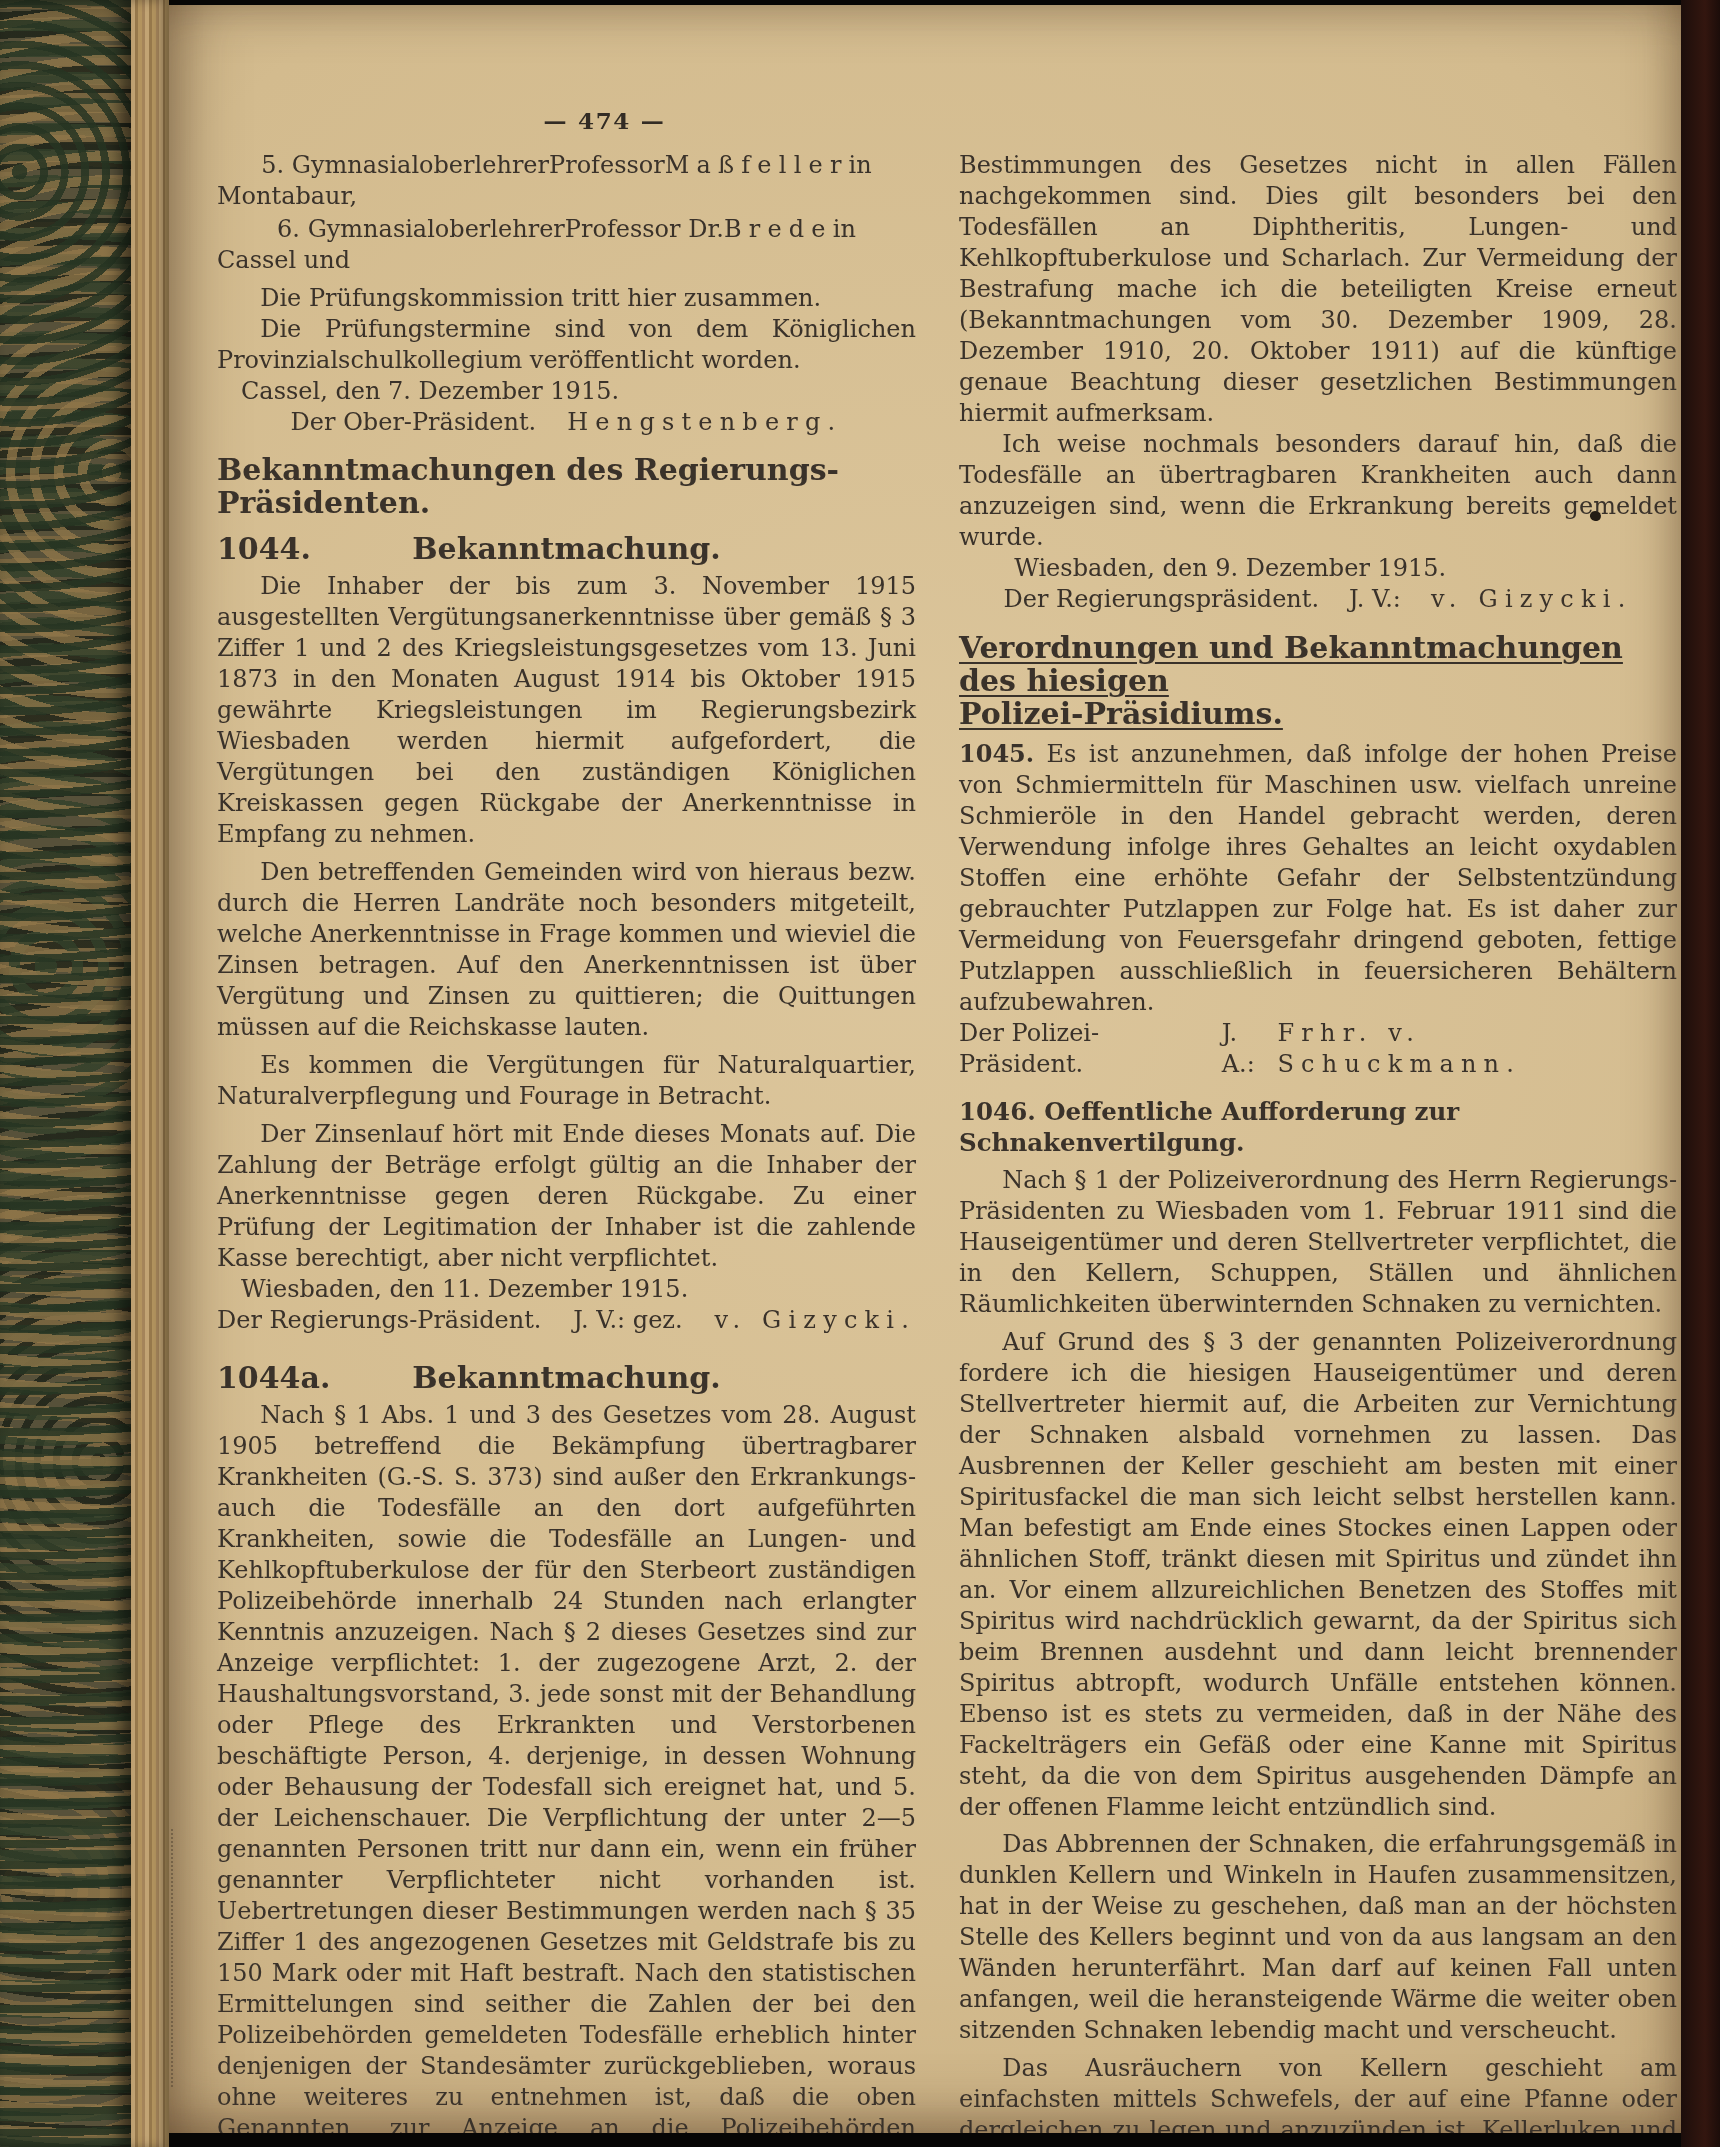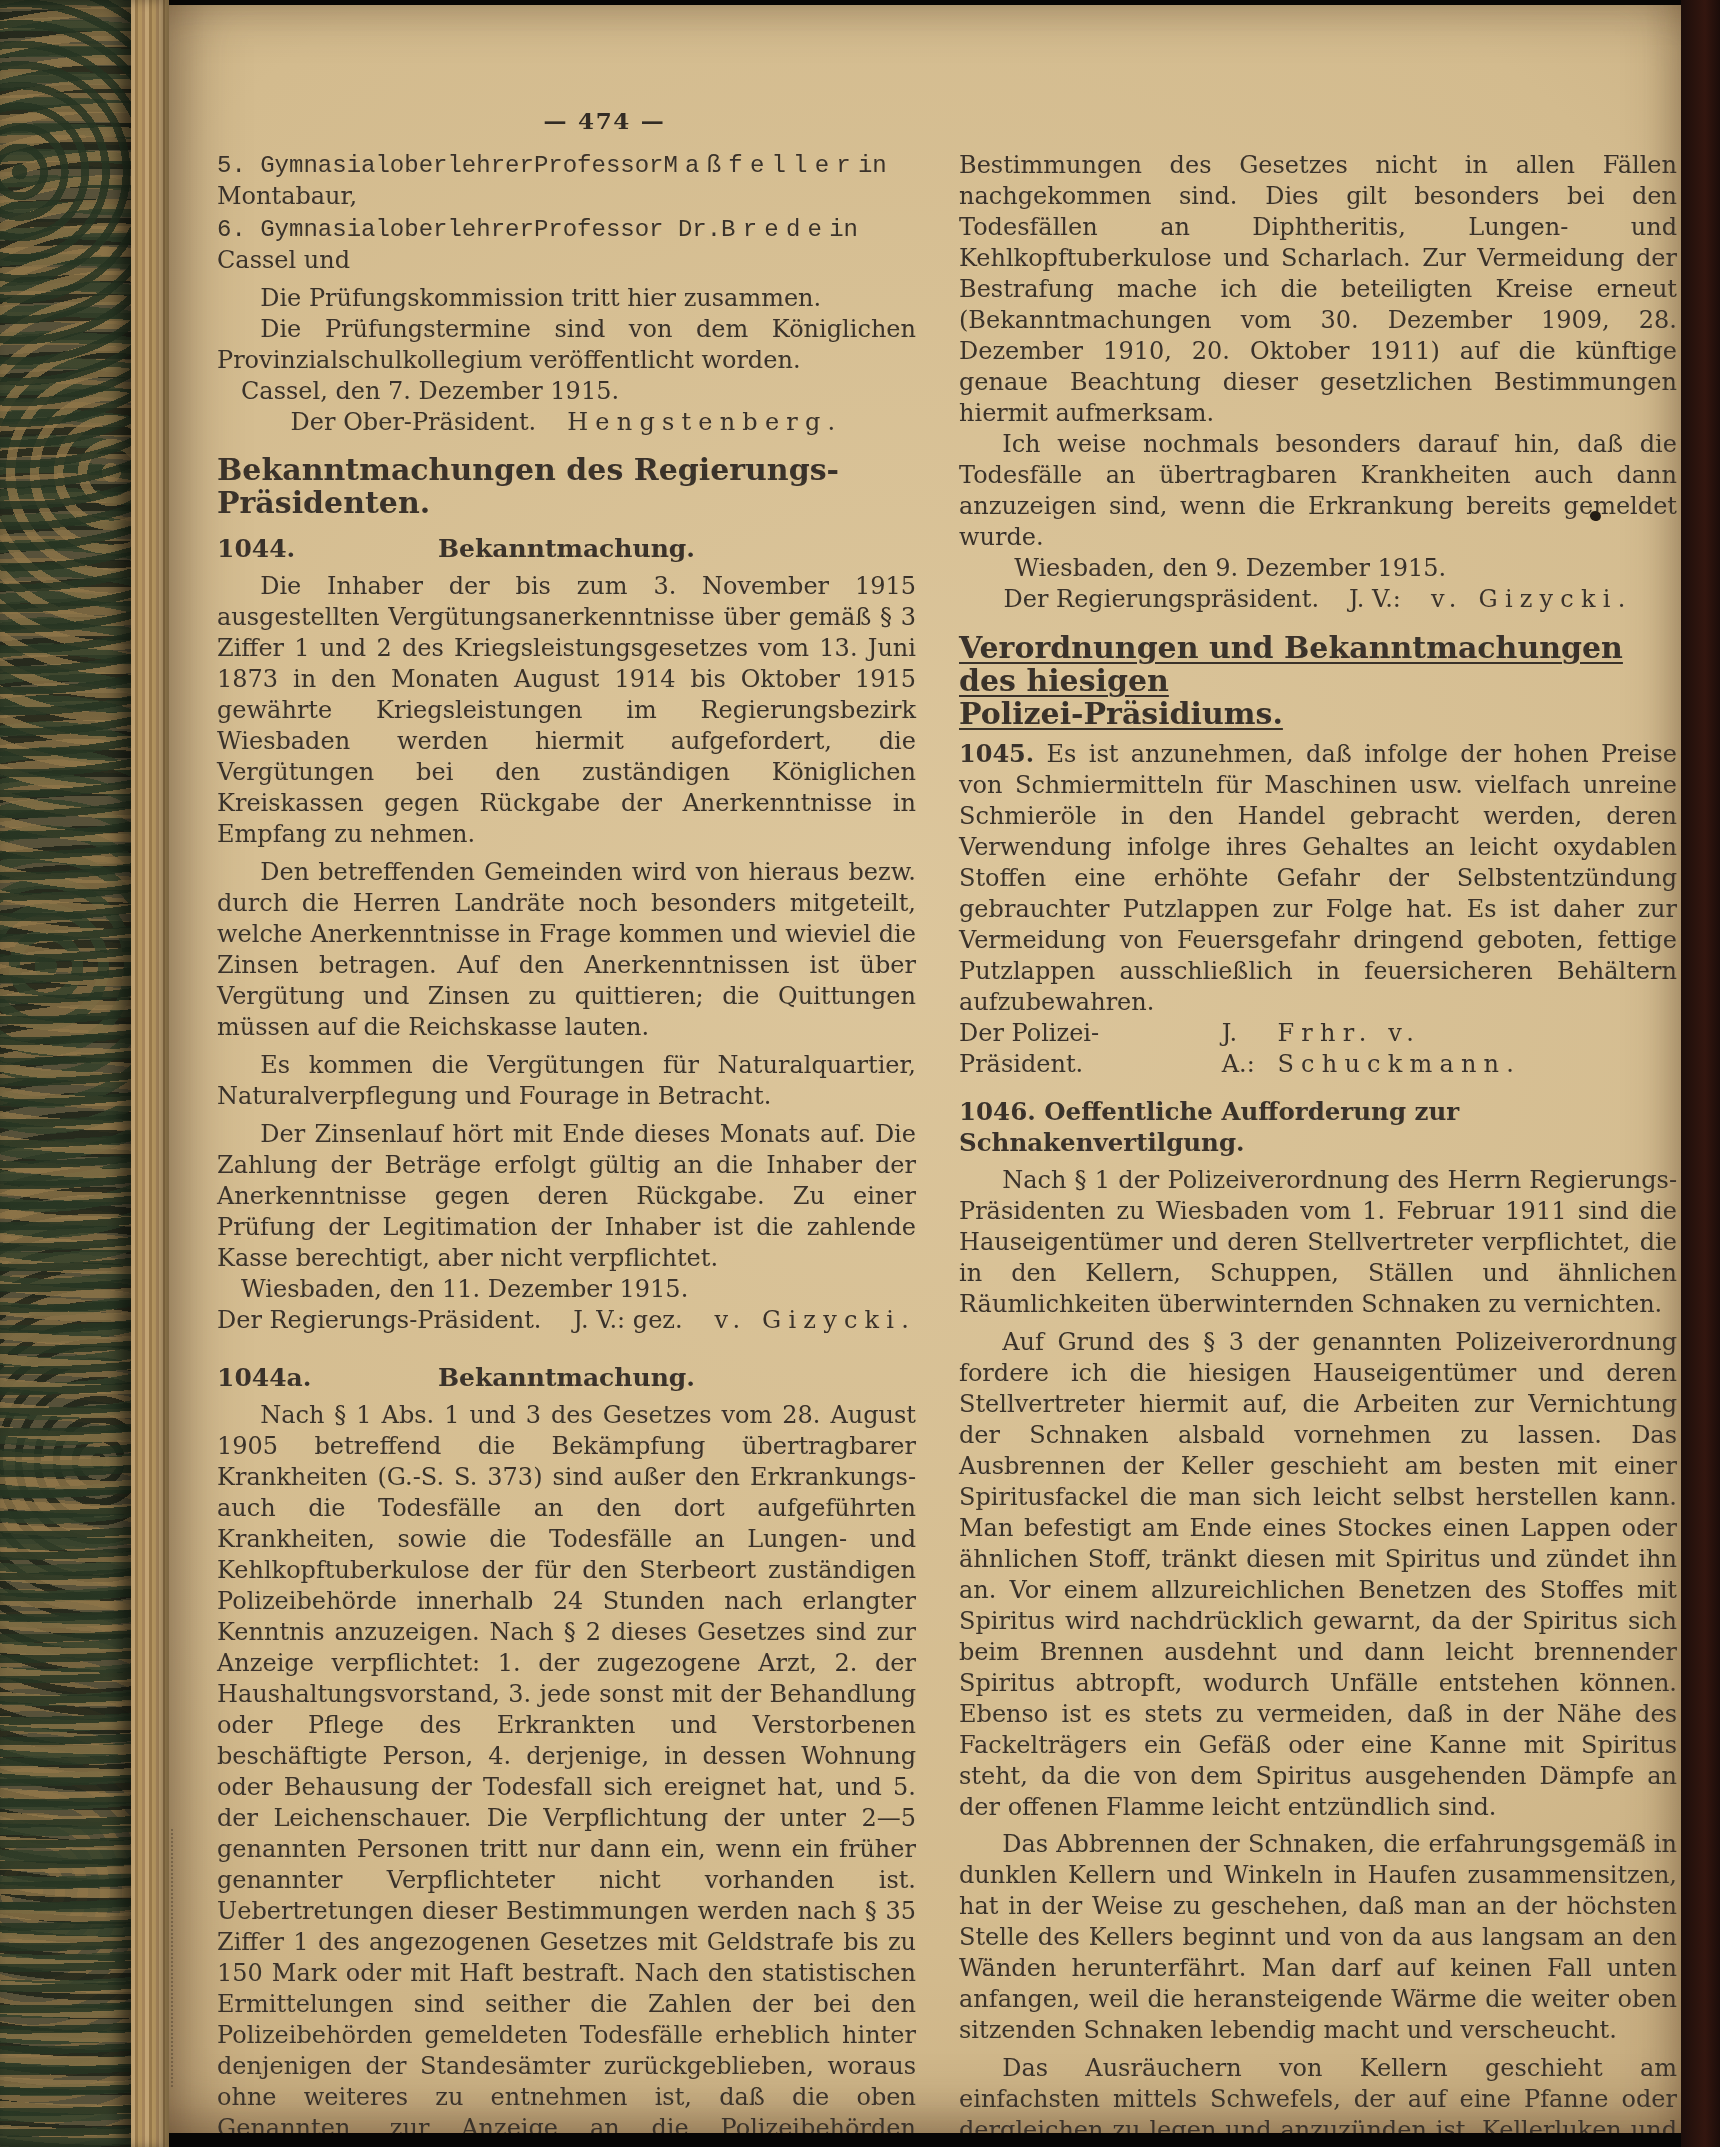--- a/index.html
+++ b/index.html
@@ -50,29 +50,29 @@
   .col-right{width:718px;}
 
   .p{margin:0;text-indent:1.8em;}
   .p.ni{text-indent:0;}
   .dateline{margin:0;text-align:left;text-indent:1em;}
   .dateline.ind2{text-indent:2.3em;}
   .sig-spread{display:flex;justify-content:space-between;margin:0;text-align:left;}
   .sig-center{display:flex;justify-content:center;gap:31px;margin:0;text-align:center;}
   .spaced{letter-spacing:.30em;}
 
-  .li-flex{display:flex;justify-content:flex-start;margin:0;font-family:Liberation Mono, monospace;}
+  .li-flex{display:flex;justify-content:center;margin:0;}
   .li-wrap{display:block;margin:0 0 1.7px;text-align:left;}
   .li-plain{margin:1.7px 0 5.2px;text-align:left;word-spacing:5.2px;}
 
   .sect-head{text-align:left;font-weight:bold;margin:15.5px 0 8.6px;font-size:30px;line-height:33px;}
   .sect-head .line{display:block;}
   .sect-head.underlined .line{text-decoration:underline;text-underline-offset:4.3px;text-decoration-thickness:1.7px;}
 
-  .item-head{position:relative;text-align:center;font-weight:bold;margin:13.8px 0 6.9px;font-size:25px;}
+  .item-head{position:relative;text-align:center;font-weight:bold;margin:13.8px 0 6.9px;font-size:30px;}
   .item-head .num{position:absolute;left:0;top:0;}
   .bold-head{font-weight:bold;margin:15.5px 0 6.9px;text-align:left;font-size:24.5px;}
   .num-inline{font-weight:bold;}
 
   .mt{margin-top:6.9px;}
   .ink-dot{position:absolute;width:11.2px;height:9.5px;border-radius:50%;background:#241c14;left:1421px;top:506px;transform:rotate(15deg);}
   .margin-artifact{position:absolute;left:1.7px;top:1824px;height:258px;border-left:2.6px dotted rgba(70,58,44,.45);}
 </style>
 </head>
 <body>

